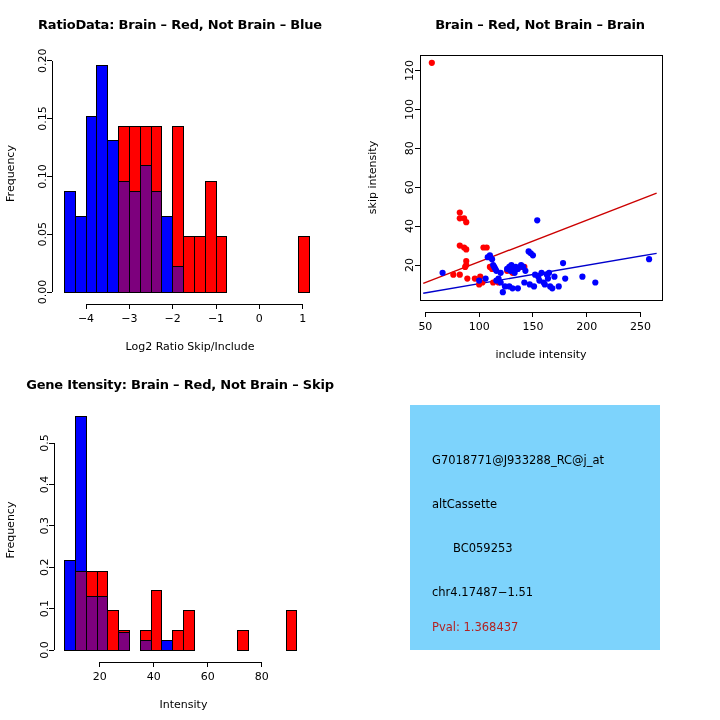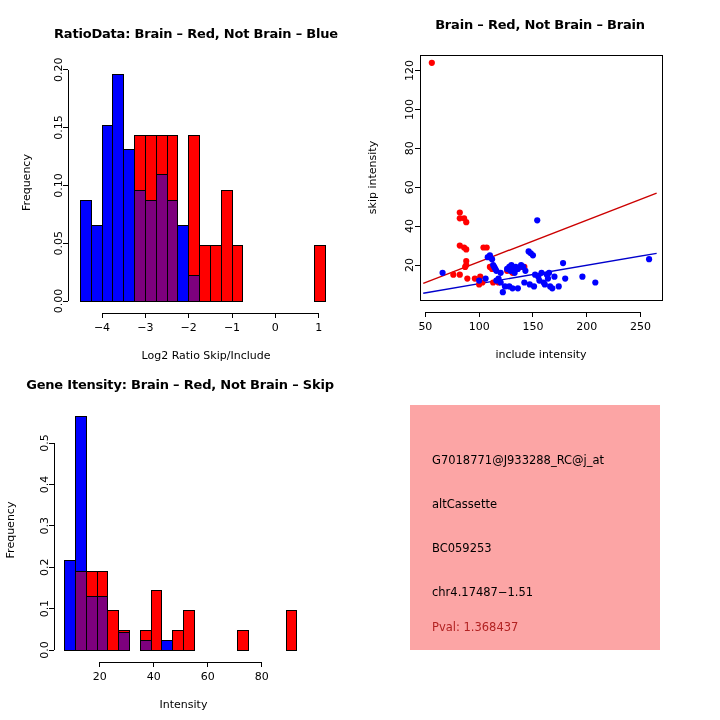--- a/index.html
+++ b/index.html
@@ -19,21 +19,21 @@
   .figure {
     position: relative;
     width: 720px;
     height: 720px;
   }
   .panel {
     position: absolute;
     width: 360px;
     height: 360px;
   }
-  .panel-tl { left: 0px;   top: 9px; margin-left: 16px;   }
+  .panel-tl { left: 0px;   top: 0px;   }
   .panel-tr { left: 360px; top: 0px;   }
   .panel-bl { left: 0px;   top: 360px; }
   .panel-br { left: 360px; top: 360px; }
 
   .panel-title {
     position: absolute;
     left: 0;
     right: 0;
     text-align: center;
     font-weight: bold;
@@ -78,41 +78,41 @@
   .fit-red  { stroke: #CC0000; stroke-width: 1.4; fill: none; }
   .fit-blue { stroke: #0000CC; stroke-width: 1.4; fill: none; }
   .plot-box { fill: none; stroke: #000000; stroke-width: 1; shape-rendering: crispEdges; }
 
   .infobox {
     position: absolute;
     left: 50px;
     top: 45px;
     width: 250px;
     height: 245px;
-    background: #fca5a5;
+    background: #7dd3fc;
     box-sizing: border-box;
     padding-left: 18px;
   }
   .infobox-inner {
     position: absolute;
     left: 22px;
     top: 0;
     right: 8px;
     bottom: 0;
   }
   .info-line {
     position: absolute;
     font-family: "DejaVu Sans", "Liberation Sans", sans-serif;
     font-size: 11.5px;
     color: #000000;
     white-space: nowrap;
   }
   .info-l0 { top: 48px; }
   .info-l1 { top: 92px; }
-  .info-l2 { top: 136px; }
+  .info-l2 { top: 136px; margin-left: 21px; }
   .info-l3 { top: 180px; }
   .info-l4 { top: 215px; color: #B22222; }
 </style>
 </head>
 <body>
 
 <div class="figure">
 
   <div class="panel panel-tl">
     <div class="panel-title title-tl">RatioData: Brain – Red, Not Brain – Blue</div>

